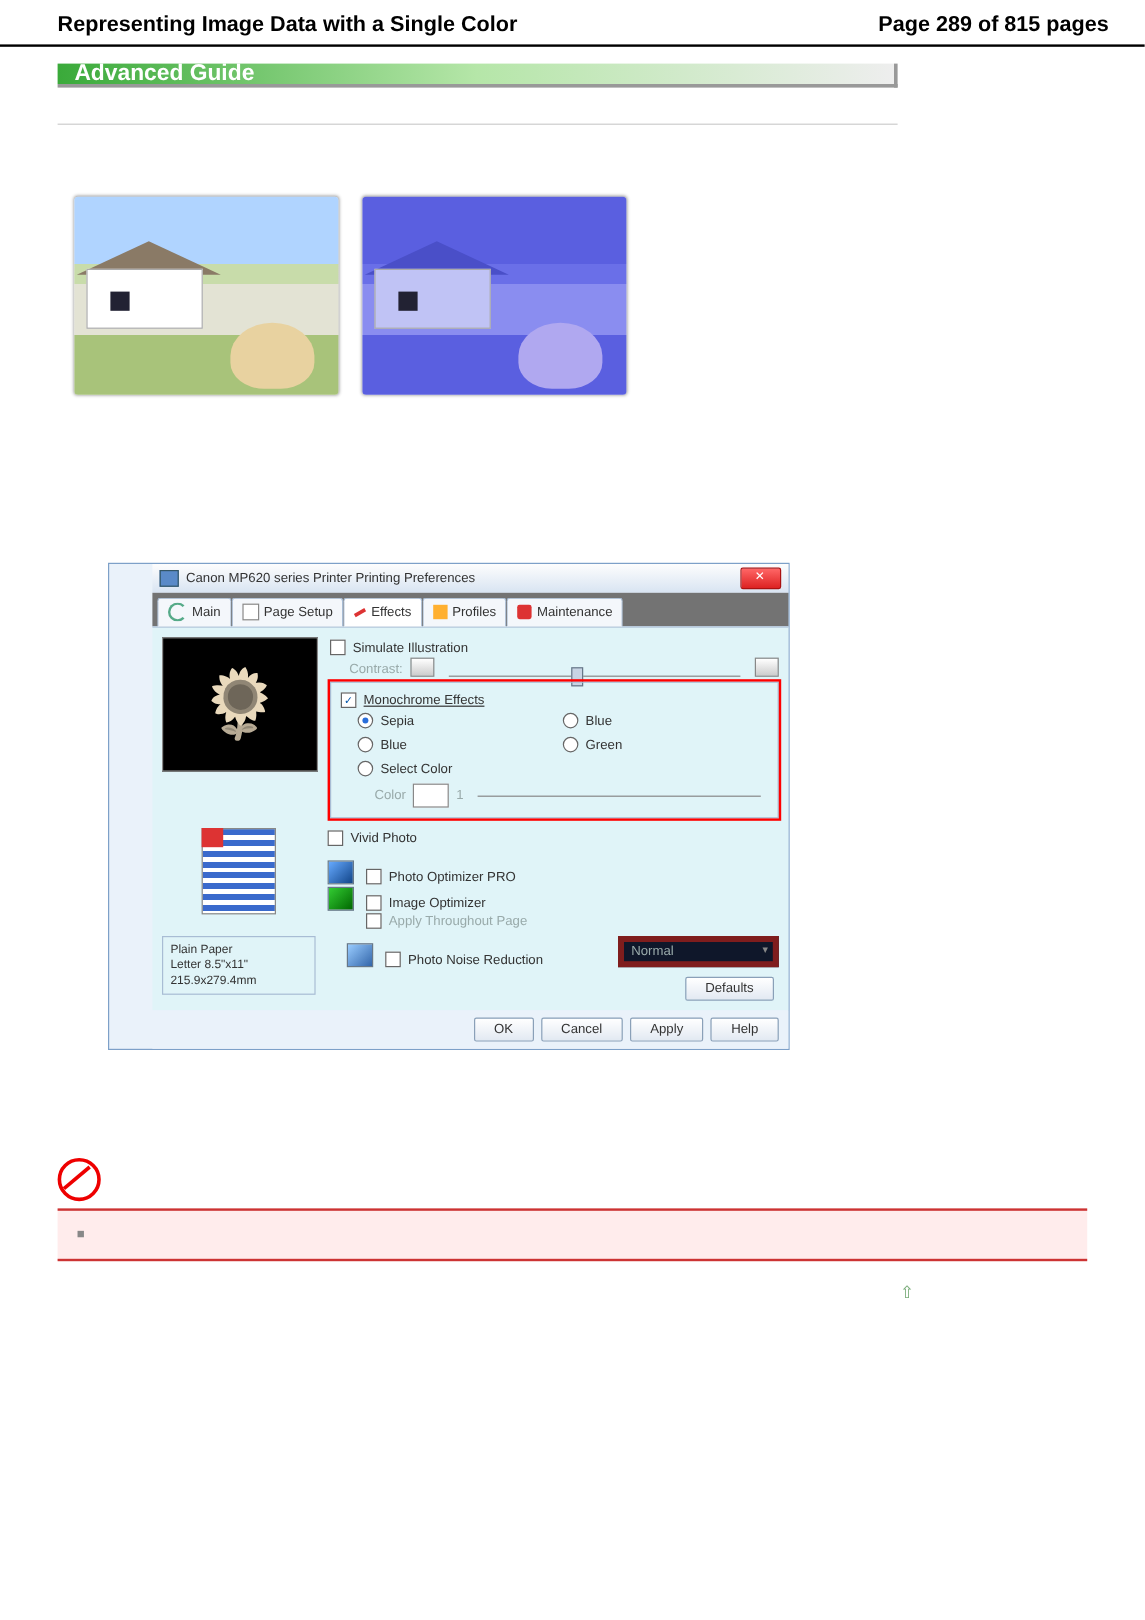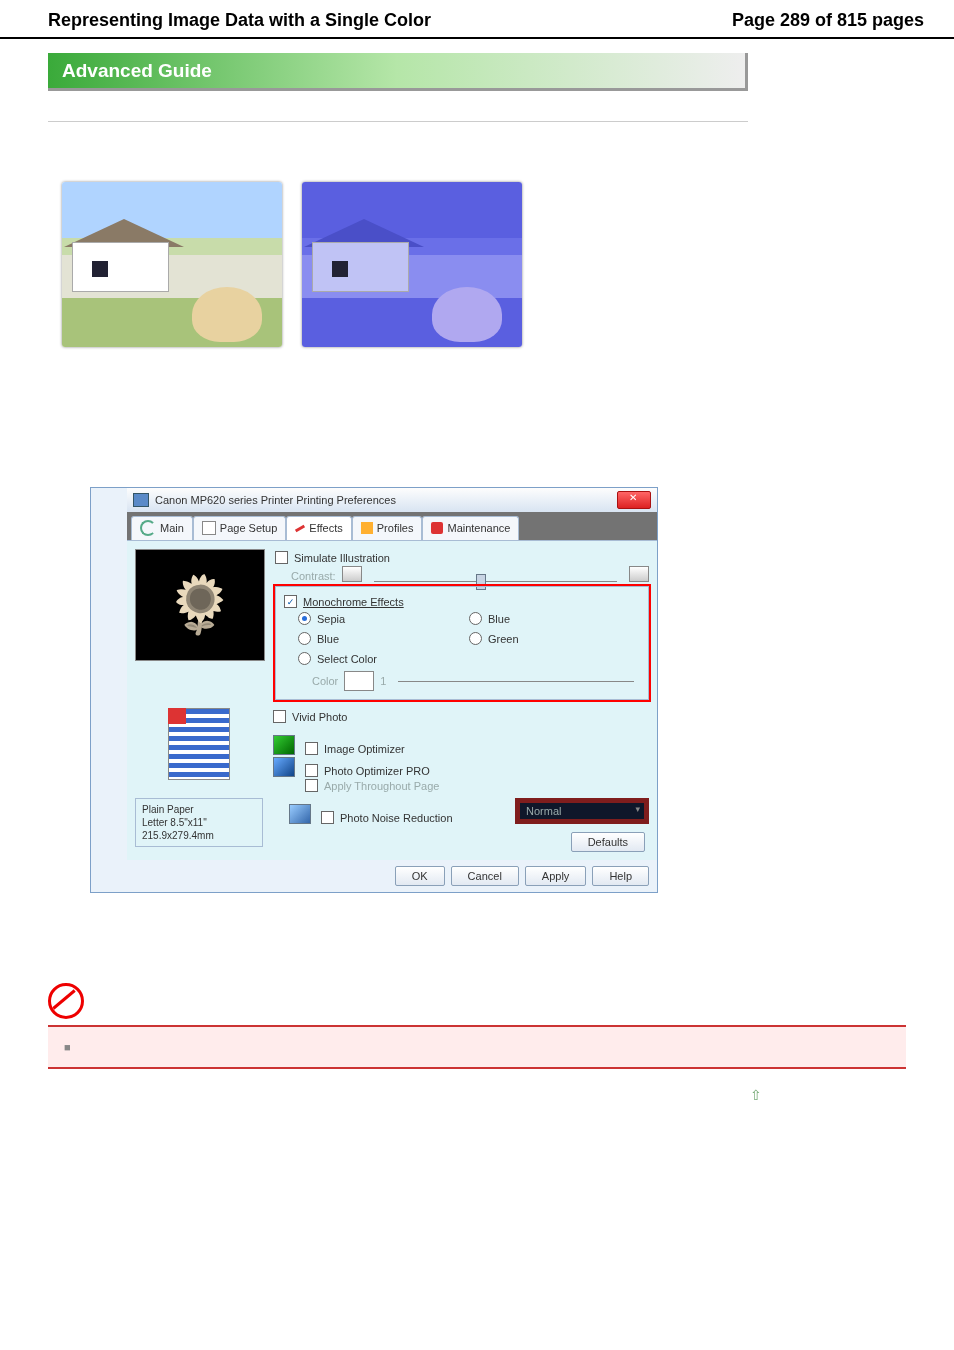--- a/index.html
+++ b/index.html
@@ -1,18 +1,18 @@
 <!DOCTYPE html>
 <html><head>
 <meta charset="utf-8">
 <style>
 body { margin:0; font-family:Arial,Helvetica,sans-serif; background:#fff; color:#000; width:954px;}
 .topbar { display:flex; justify-content:space-between; padding:10px 30px 6px 48px; font-size:18px; font-weight:bold; border-bottom:2px solid #000;}
 .banner-wrap{padding:0 0 0 48px;}
-.banner { margin-top:14px; width:700px; height:38px; background:linear-gradient(to right,#3aaa3a,#b5e6a8,#eee); border-right:3px solid #999; border-bottom:3px solid #999; color:#fff; font-size:19px; font-weight:bold; display:flex; align-items:center; padding-left:14px; box-sizing:border-box;}
+.banner { margin-top:14px; width:700px; height:20px; background:linear-gradient(to right,#3aaa3a,#b5e6a8,#eee); border-right:3px solid #999; border-bottom:3px solid #999; color:#fff; font-size:19px; font-weight:bold; display:flex; align-items:center; padding-left:14px; box-sizing:border-box;}
 .thinrule{margin:30px 0 14px 48px; width:700px; height:0; border-top:1px solid #ccc;}
 .photos{display:flex; gap:20px; margin:60px 0 0 62px;}
 .photo{width:220px;height:165px;position:relative;overflow:hidden;border-radius:3px;box-shadow:0 0 3px #888;}
 .p1{background:linear-gradient(180deg,#b0d4ff 0 34%,#c8dcaa 34% 44%,#e3e3d4 44% 70%,#a8c37a 70% 100%);}
 .p2{background:linear-gradient(180deg,#5a5fe0 0 34%,#6a6fe8 34% 44%,#8a8df0 44% 70%,#5a5fe0 70% 100%);}
 .house{position:absolute;bottom:55px;left:10px;width:95px;height:48px;background:#fff;border:1px solid #aaa;}
 .roof{position:absolute;bottom:100px;left:2px;width:0;height:0;border-left:60px solid transparent;border-right:60px solid transparent;border-bottom:28px solid #8a7a66;}
 .win{position:absolute;width:16px;height:16px;background:#223;bottom:70px;left:30px;}
 .dog{position:absolute;width:70px;height:55px;bottom:5px;right:20px;border-radius:50% 50% 40% 40%;}
 .d1{background:#e8d2a0;}
@@ -204,28 +204,28 @@
           <span>Letter 8.5"x11" 215.9x279.4mm</span>
         </div>
       </div>
       <div class="optcol">
         <div class="crow">
               <span class="cbox"></span>
               <span>Vivid Photo</span>
             </div>
         <div style="height:8px"></div>
         <div class="crow">
+              <span class="ico2 b"></span>
+              <span class="cbox"></span>
+              <span>Photo Optimizer PRO</span>
+            </div>
+        <div class="crow">
               <span class="ico2 g"></span>
               <span class="cbox"></span>
               <span>Image Optimizer</span>
-            </div>
-        <div class="crow">
-              <span class="ico2 b"></span>
-              <span class="cbox"></span>
-              <span>Photo Optimizer PRO</span>
             </div>
         <div class="crow grayl" style="margin-left:32px;">
               <span class="cbox"></span>
               <span>Apply Throughout Page</span>
             </div>
         <div class="crow" style="margin-top:6px;margin-left:16px;">
               <span class="ico2 c"></span>
               <span class="cbox"></span>
               <span>Photo Noise Reduction</span>
           <span style="flex:1"></span>

